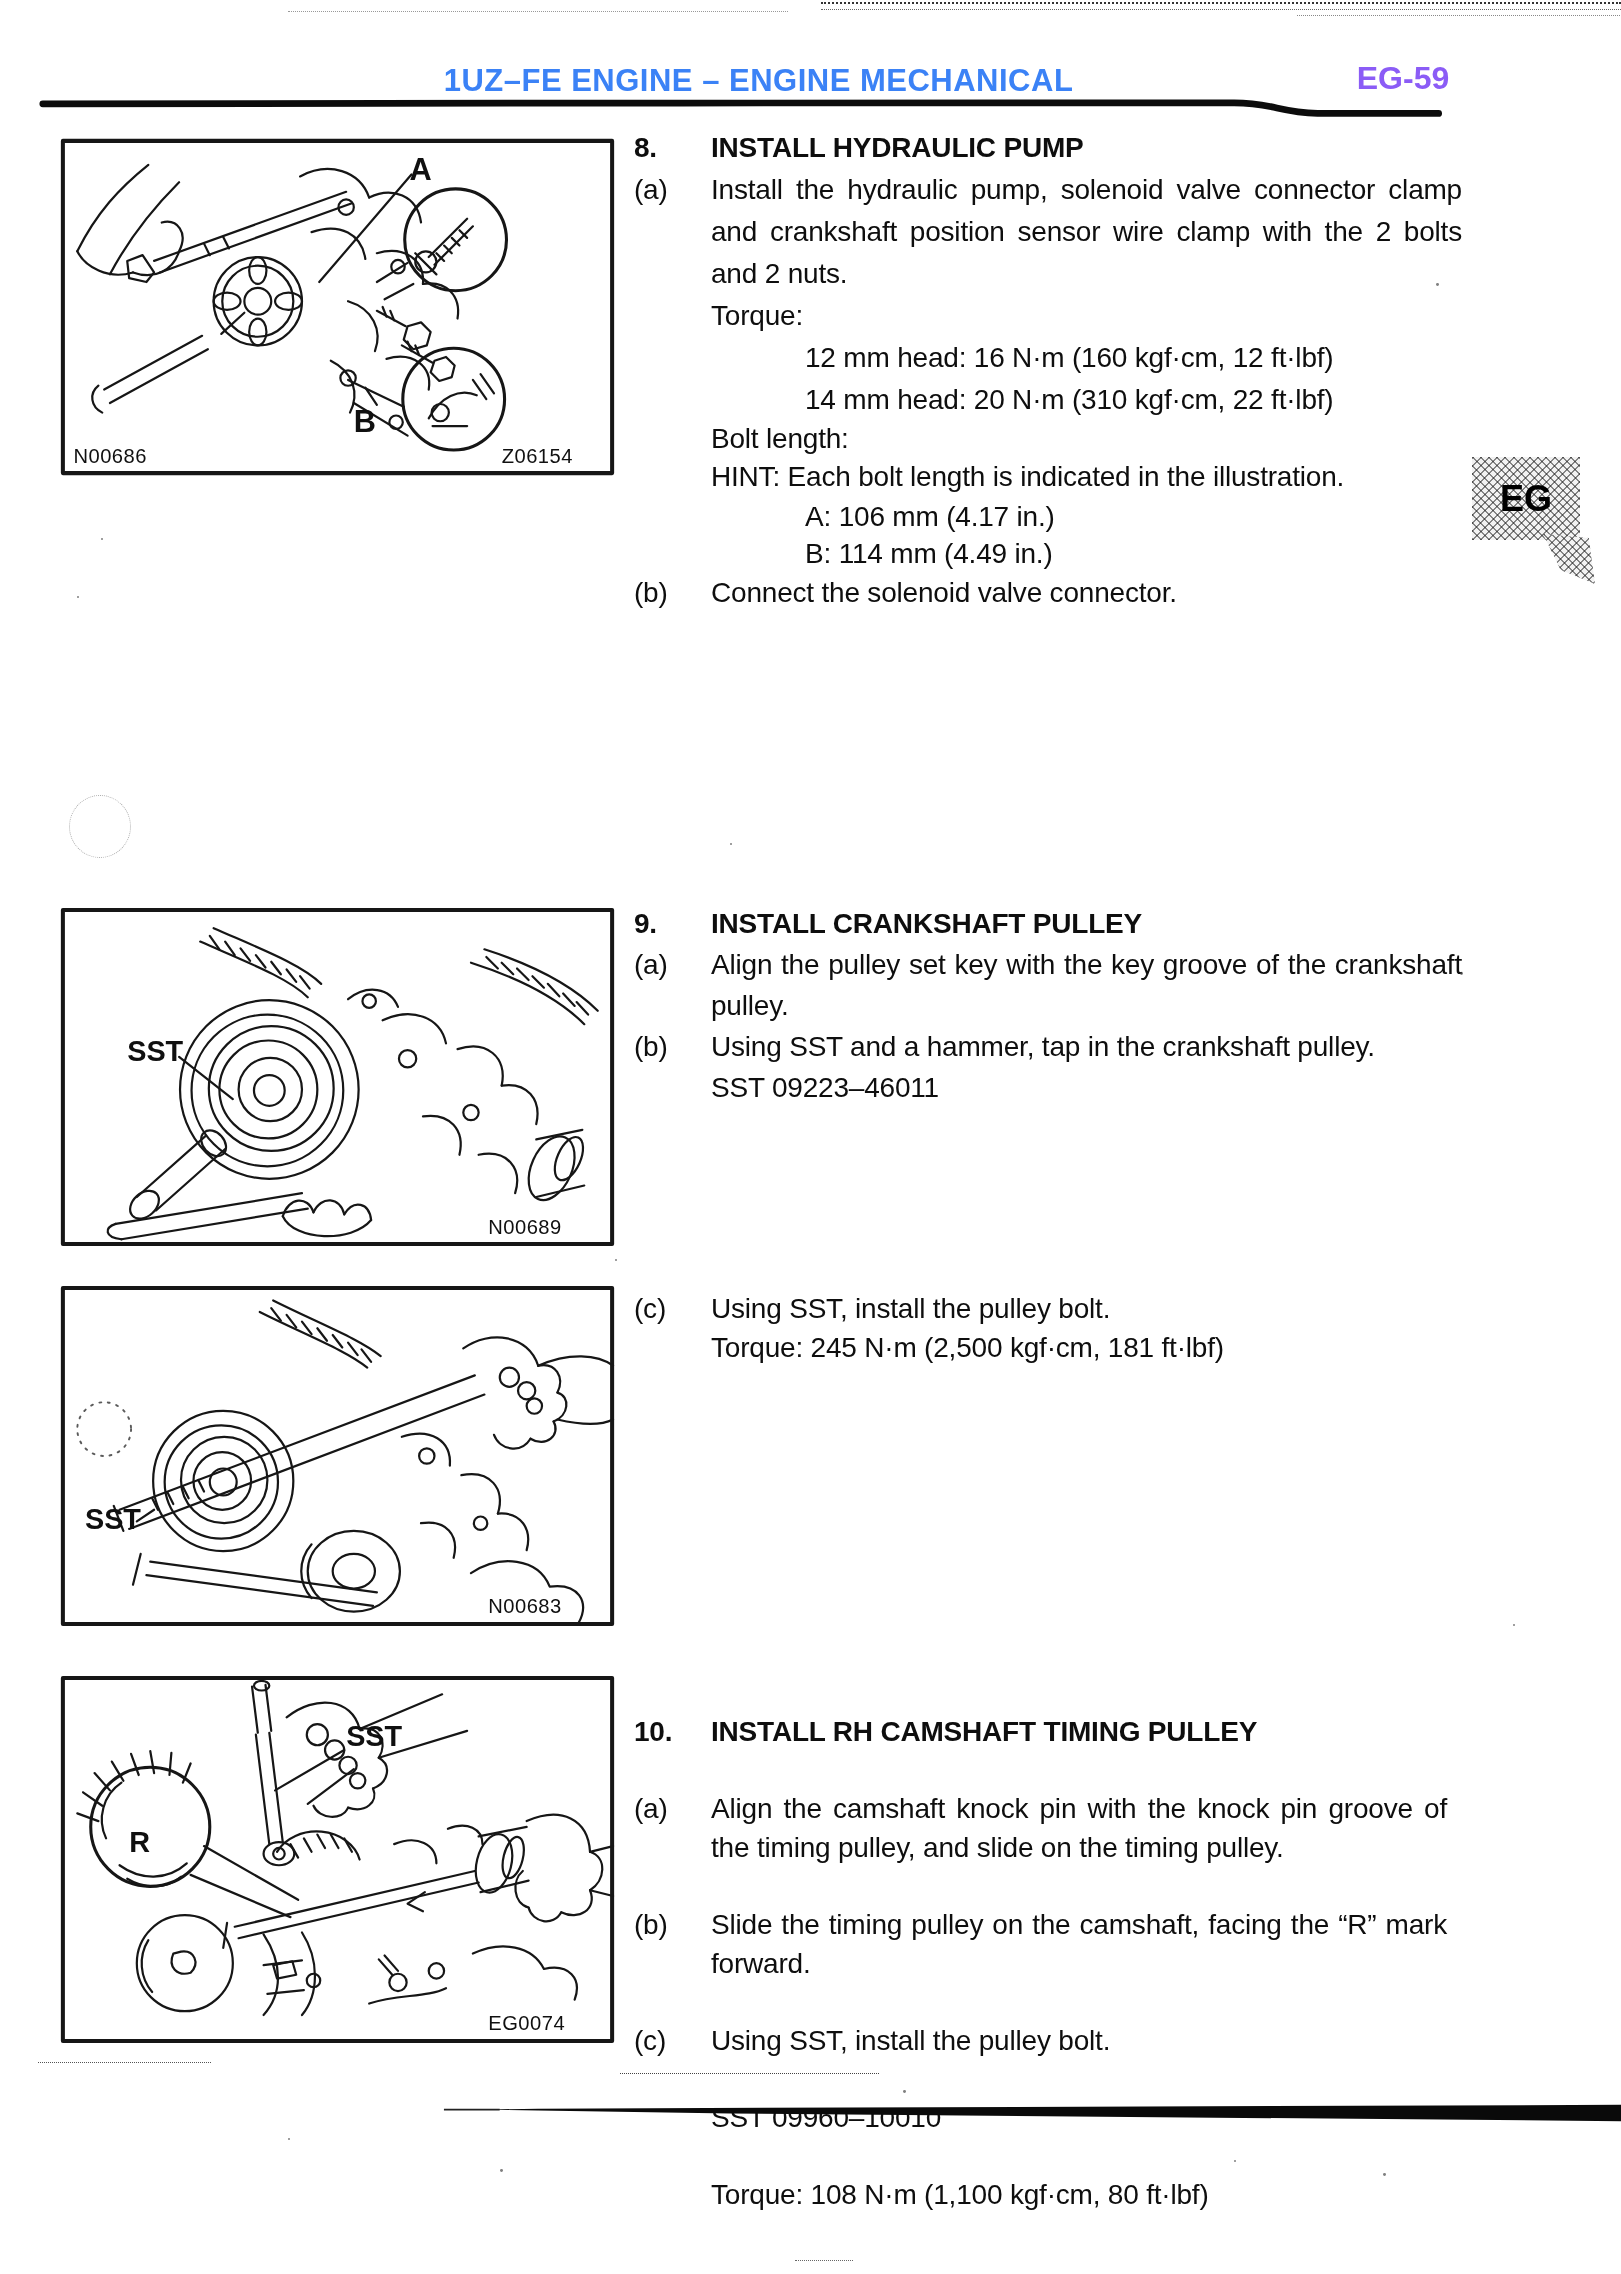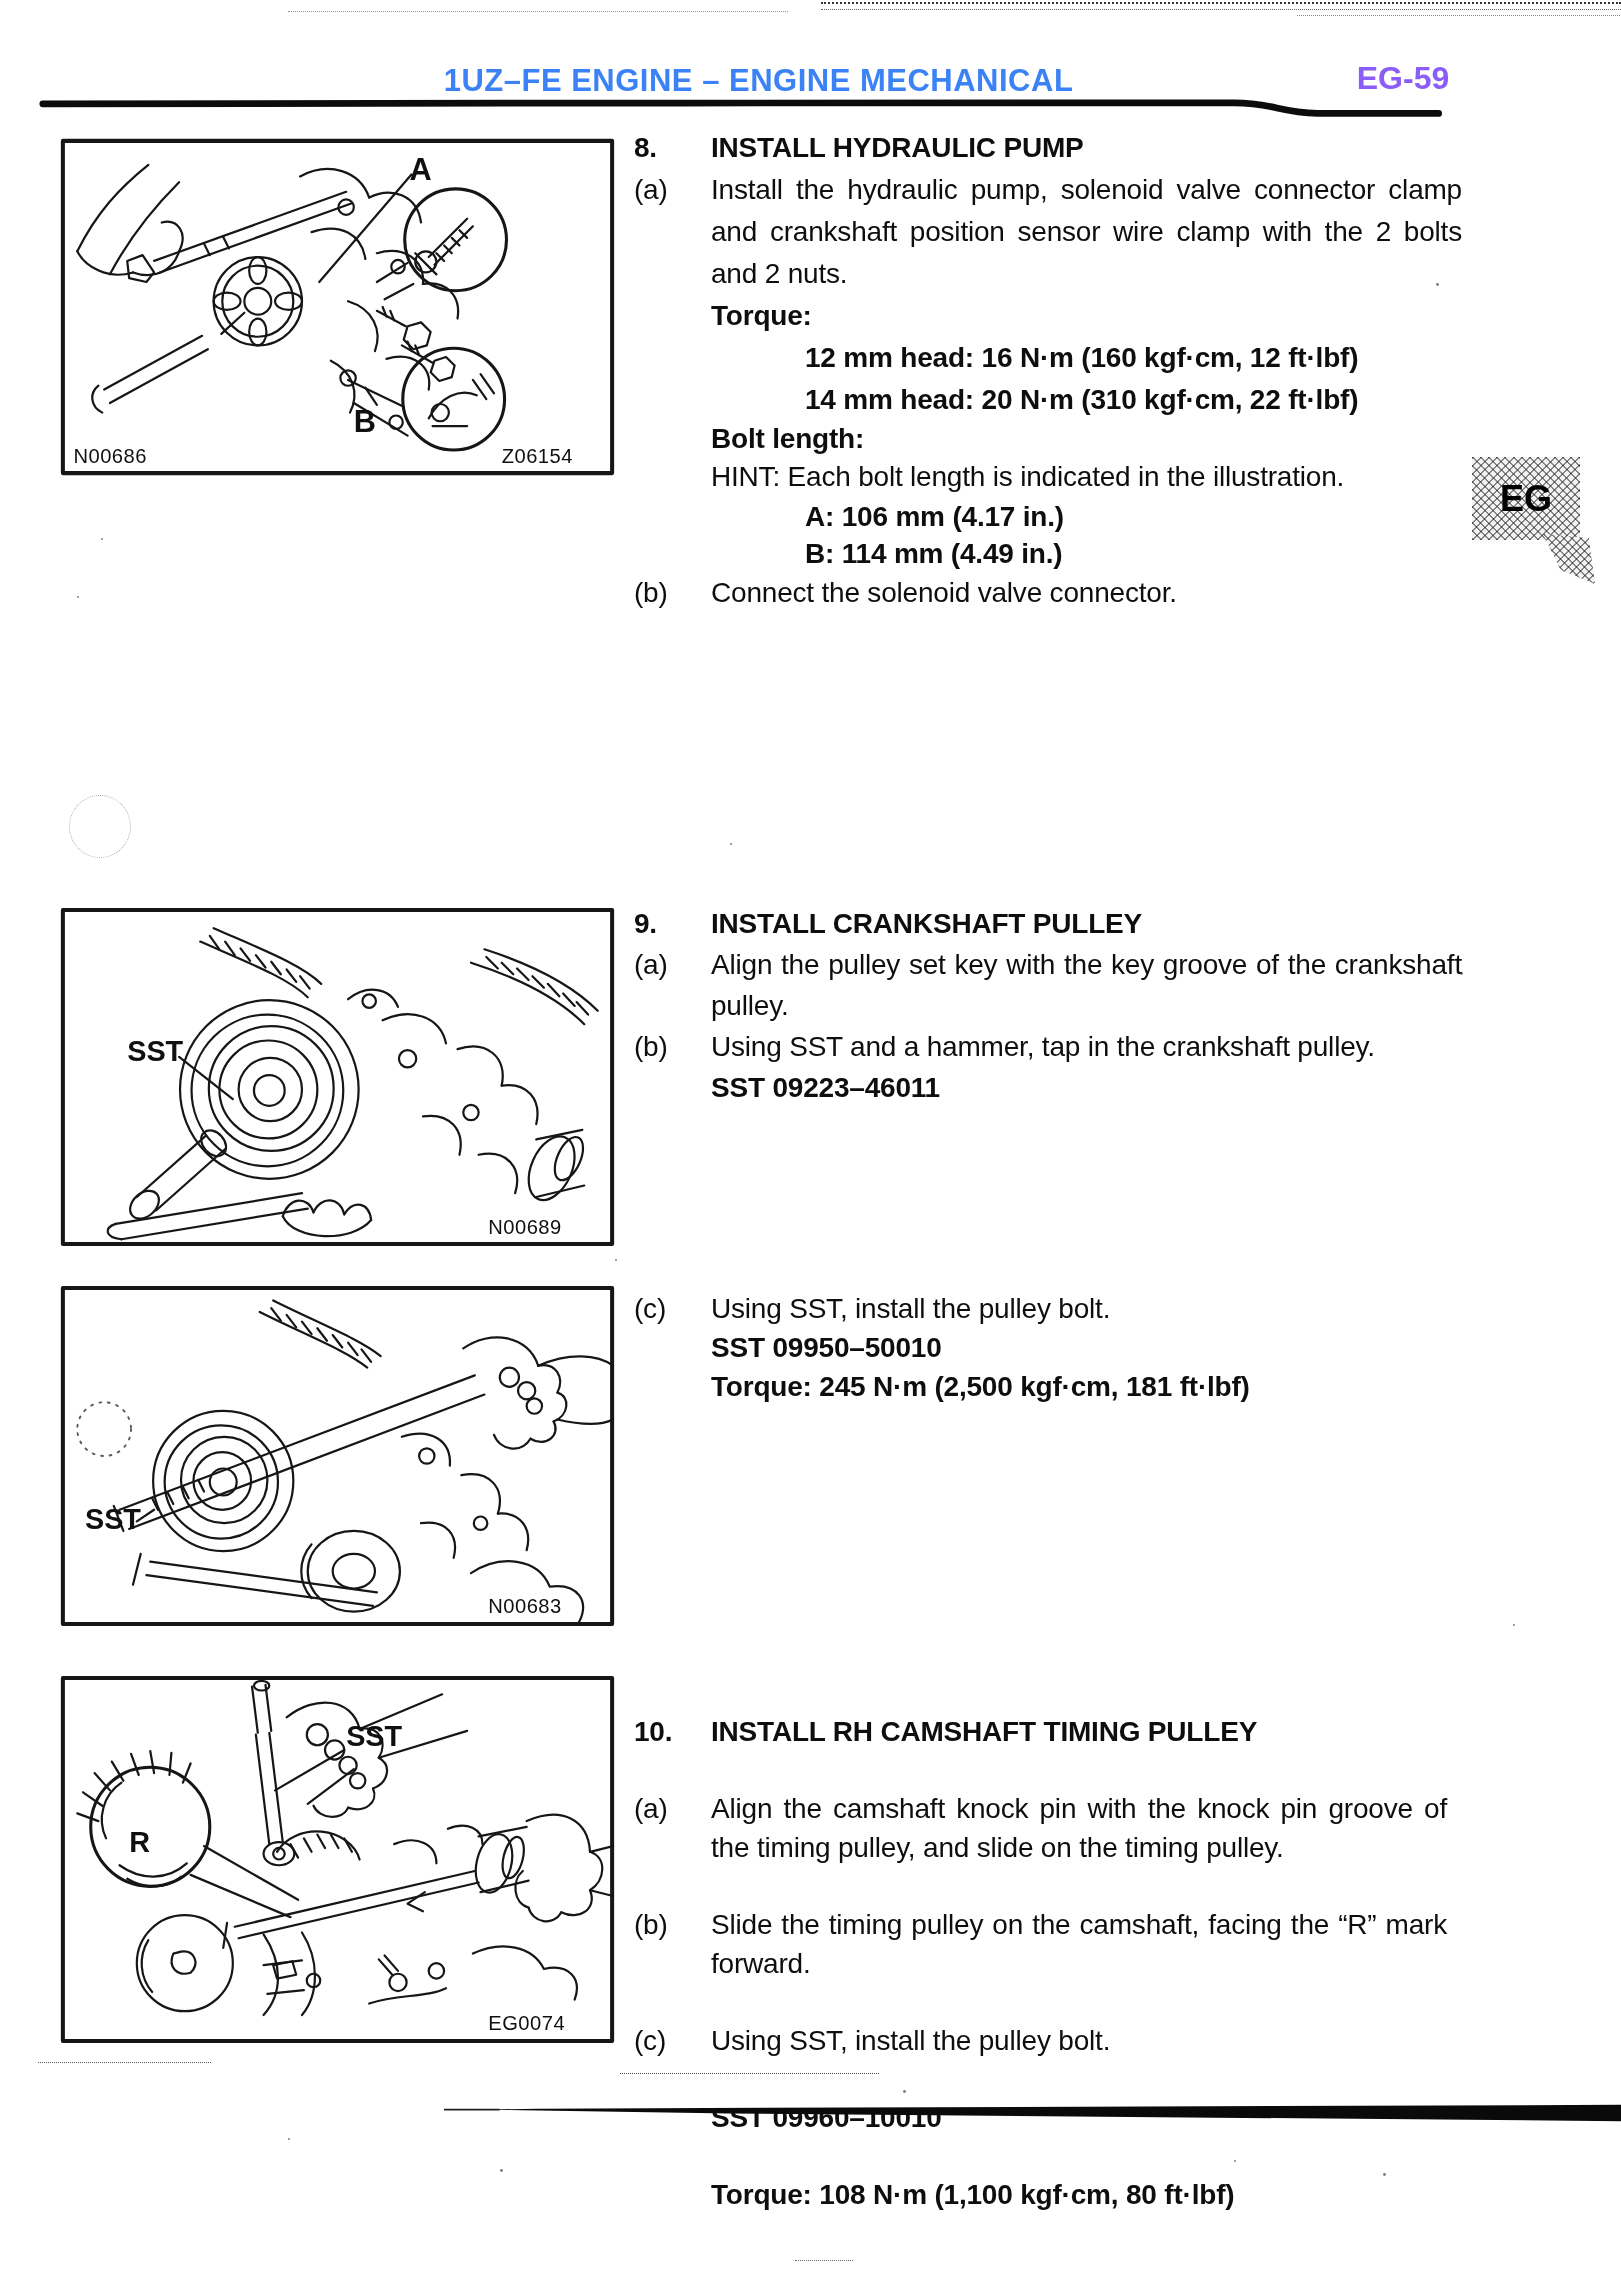--- a/index.html
+++ b/index.html
@@ -48,21 +48,21 @@
   .fig text.code{font-size:21px;letter-spacing:.5px;}
   .fig text.lbl{font-size:30px;font-weight:700;}
   .fig text.big{font-size:32px;font-weight:700;}
   
   .sec{position:absolute;left:634px;width:845px;font-size:28px;letter-spacing:-0.2px;line-height:42px;color:#0e0e0e;}
   .row{display:grid;grid-template-columns:77px 751px;}
   .s10 .row{grid-template-columns:77px 736px;}
   .row .mk{font-weight:inherit;}
   .head{font-weight:700;}
   .tx{text-align:justify;}
-  .b{font-weight:700;}
+  .b{font-weight:400;}
   .l1{padding-left:77px;}
   .l2{padding-left:171px;}
   .s8{top:127px;}
   .s8 .row,.s8 .line{line-height:42px;}
   .s8 .lh36{line-height:35px;}
   .s8 .lh38{line-height:37px;}
   .s9{top:903px;}
   .s9 .row,.s9 .line{line-height:41px;}
   .s9c{top:1289px;}
   .s9c .row,.s9c .line{line-height:39px;}
@@ -441,21 +441,20 @@
       <span class="tx">Using SST and a hammer, tap in the crankshaft pulley.</span>
     </div>
     <div class="line l1 b">SST 09223–46011</div>
   </section>
 
   <section class="sec s9c">
     <div class="row">
       <span class="mk">(c)</span>
       <span class="tx">Using SST, install the pulley bolt.</span>
     </div>
-    <div class="line l1 b">SST 09950–50010</div>
     <div class="line l1 b">Torque: 245 N·m (2,500 kgf·cm, 181 ft·lbf)</div>
   </section>
 
   <section class="sec s10">
     <div class="row head">
       <span class="mk">10.</span>
       <span>INSTALL RH CAMSHAFT TIMING PULLEY</span>
     </div>
     <div class="row">
       <span class="mk">(a)</span>

